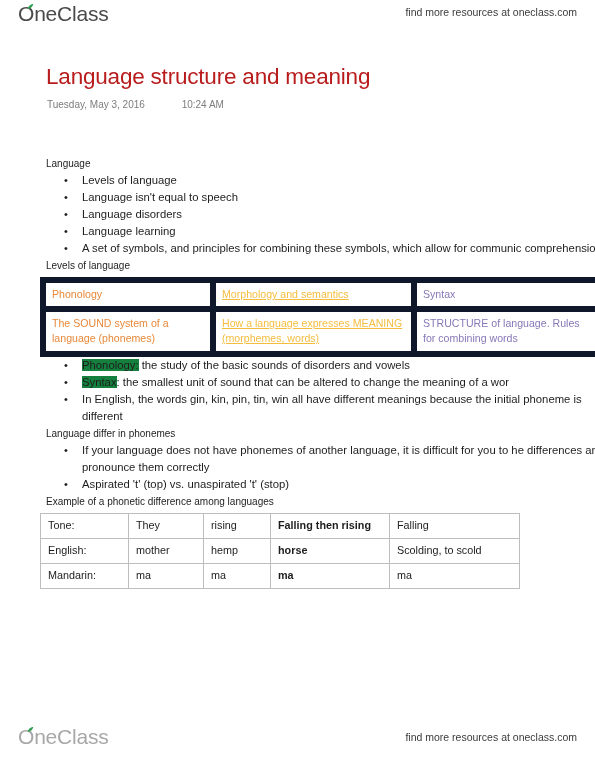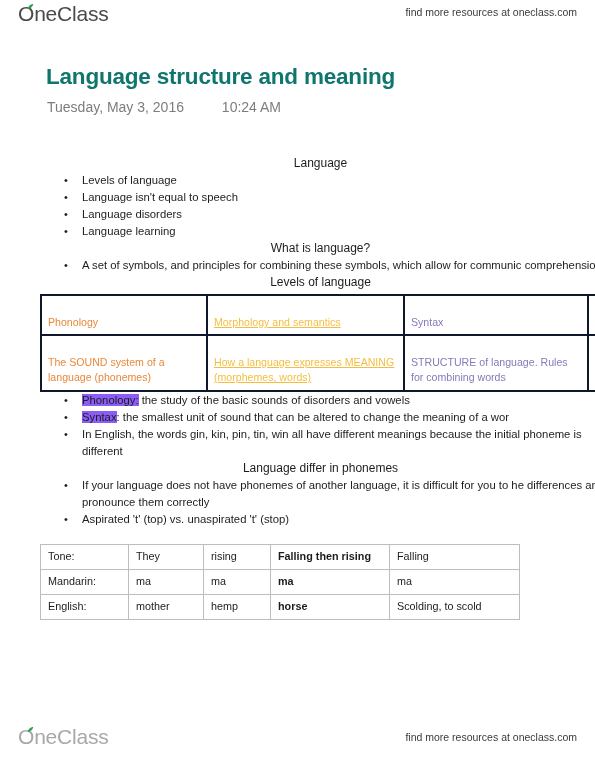--- a/index.html
+++ b/index.html
@@ -49,55 +49,54 @@
     color: #3b3b3b;
     white-space: nowrap;
   }
 
   
   .doc-title {
     position: absolute;
     left: 46px;
     top: 64px;
     font-size: 22.5px;
-    font-weight: bold;
-    color: #0f766e;
+    font-weight: normal;
+    color: #b91c1c;
     letter-spacing: -0.2px;
     white-space: nowrap;
     margin: 0;
   }
   .doc-datetime {
     position: absolute;
     left: 47px;
     top: 99px;
-    font-size: 14px;
+    font-size: 10px;
     color: #7d7d7d;
     white-space: nowrap;
   }
   .doc-datetime .time {
     margin-left: 34px;
   }
 
   
   .doc-body {
     position: absolute;
     left: 0;
     top: 155px;
     width: 595px;
     height: 560px;
     overflow: hidden;
   }
   .heading-line {
     position: relative;
     margin-left: 46px;
-    font-size: 12px;
+    font-size: 10px;
     line-height: 17px;
     color: #1d1d1d;
     white-space: nowrap;
-    text-align: center;
   }
   ul.bullets {
     margin: 0;
     padding: 0;
     list-style: none;
   }
   ul.bullets > li {
     position: relative;
     margin-left: 82px;
     padding-right: 0;
@@ -111,50 +110,50 @@
     position: absolute;
     left: -18px;
     top: 0;
     font-size: 11px;
     color: #1d1d1d;
   }
   li.nowrap { white-space: nowrap; }
   li.wrap2 { white-space: normal; }
 
   mark.hl {
-    background: #8b5cf6;
+    background: #15803d;
     color: #1d1d1d;
     padding: 0;
   }
 
   
   table.levels-table {
     border-collapse: collapse;
     margin-left: 40px;
     margin-top: 3px;
     table-layout: fixed;
     width: 700px;
     font-size: 10.6px;
   }
   table.levels-table td {
-    border: 2px solid #0f172a;
+    border: 6px solid #0f172a;
     vertical-align: top;
-    padding: 19px 6px 5px 6px;
+    padding: 4px 6px 5px 6px;
     line-height: 15px;
   }
   .col-phonology  { width: 152px; color: #e8883a; }
   .col-morphology { width: 183px; color: #f5bd3f; text-decoration: underline; }
   .col-syntax     { width: 170px; color: #8878b8; }
   .col-pragmatics { width: 170px; color: #6ea8c9; }
   .levels-table tr.head td { padding-bottom: 4px; }
 
   table.tone-table {
     border-collapse: collapse;
     margin-left: 40px;
-    margin-top: 16px;
+    margin-top: 3px;
     table-layout: fixed;
     width: 409px;
     font-size: 10.8px;
   }
   table.tone-table td {
     border: 1px solid #bdbdbd;
     vertical-align: top;
     padding: 4px 6px 5px 7px;
     line-height: 15px;
     color: #1d1d1d;
@@ -222,21 +221,20 @@
 <div class="doc-body">
 
   <div class="heading-line">Language</div>
   <ul class="bullets">
     <li class="nowrap">Levels of language</li>
     <li class="nowrap">Language isn't equal to speech</li>
     <li class="nowrap">Language disorders</li>
     <li class="nowrap">Language learning</li>
   </ul>
 
-  <div class="heading-line">What is language?</div>
   <ul class="bullets">
     <li class="wrap2">A set of symbols, and principles for combining these symbols, which allow for communic comprehension</li>
   </ul>
 
   <div class="heading-line">Levels of language</div>
 
   <table class="levels-table">
     <tbody>
         <tr class="head">
       <td class="col-phonology">Phonology</td>
@@ -258,44 +256,45 @@
     <li class="nowrap"><mark class="hl">Syntax</mark><span>: the smallest unit of sound that can be altered to change the meaning of a wor</span></li>
     <li class="wrap2">In English, the words gin, kin, pin, tin, win all have different meanings because the initial phoneme is different</li>
   </ul>
 
   <div class="heading-line">Language differ in phonemes</div>
   <ul class="bullets">
     <li class="wrap2">If your language does not have phonemes of another language, it is difficult for you to he differences and to pronounce them correctly</li>
     <li class="nowrap">Aspirated 't' (top) vs. unaspirated 't' (stop)</li>
   </ul>
 
+  <div class="heading-line">Example of a phonetic difference among languages</div>
 
 
   <table class="tone-table">
     <tbody>
         <tr>
       <td class="tone-c0">Tone:</td>
       <td class="tone-c1">They</td>
       <td class="tone-c2">rising</td>
       <td class="tone-c3">Falling then rising</td>
       <td class="tone-c4">Falling</td>
     </tr>
     <tr>
+      <td class="tone-c0">English:</td>
+      <td class="tone-c1">mother</td>
+      <td class="tone-c2">hemp</td>
+      <td class="tone-c3">horse</td>
+      <td class="tone-c4">Scolding, to scold</td>
+    </tr>
+    <tr>
       <td class="tone-c0">Mandarin:</td>
       <td class="tone-c1">ma</td>
       <td class="tone-c2">ma</td>
       <td class="tone-c3">ma</td>
       <td class="tone-c4">ma</td>
-    </tr>
-    <tr>
-      <td class="tone-c0">English:</td>
-      <td class="tone-c1">mother</td>
-      <td class="tone-c2">hemp</td>
-      <td class="tone-c3">horse</td>
-      <td class="tone-c4">Scolding, to scold</td>
     </tr>
   </tbody>
     </table>
 
 </div>
 
 <div class="page-footer">
   <div class="footer-logo">
     <svg class="leaf" viewBox="0 0 10 10">
       <path d="M1 7 C2 2, 6 0, 9 0 C8 4, 5 7, 1 7 Z" fill="#2e9e4f"></path>

